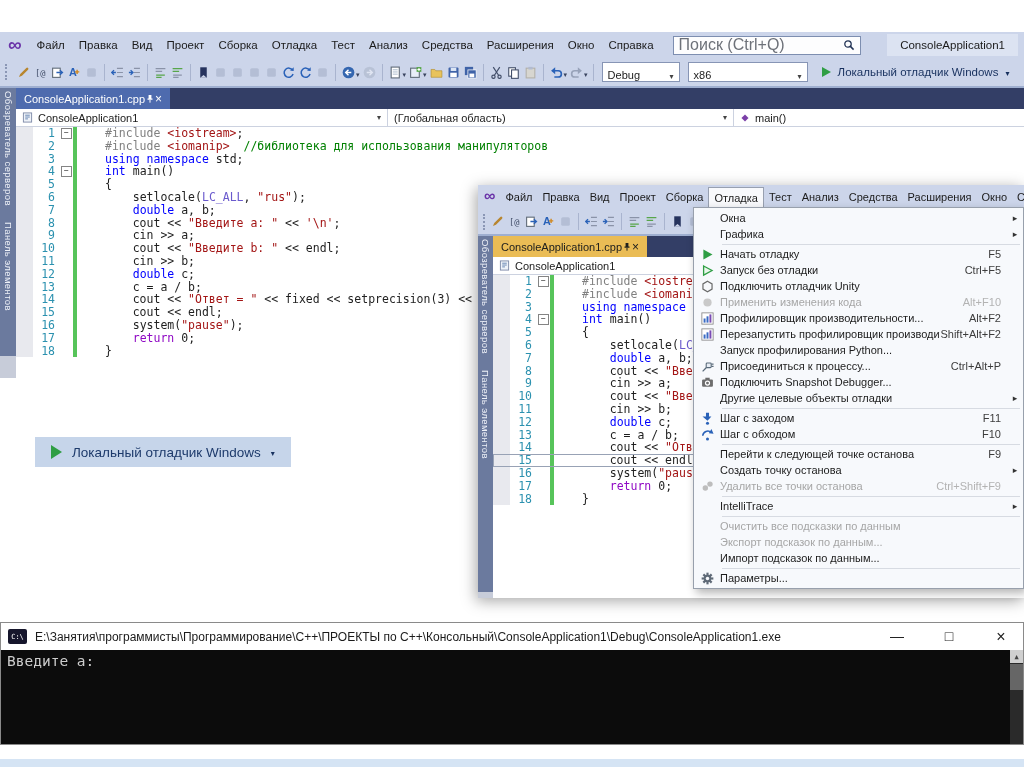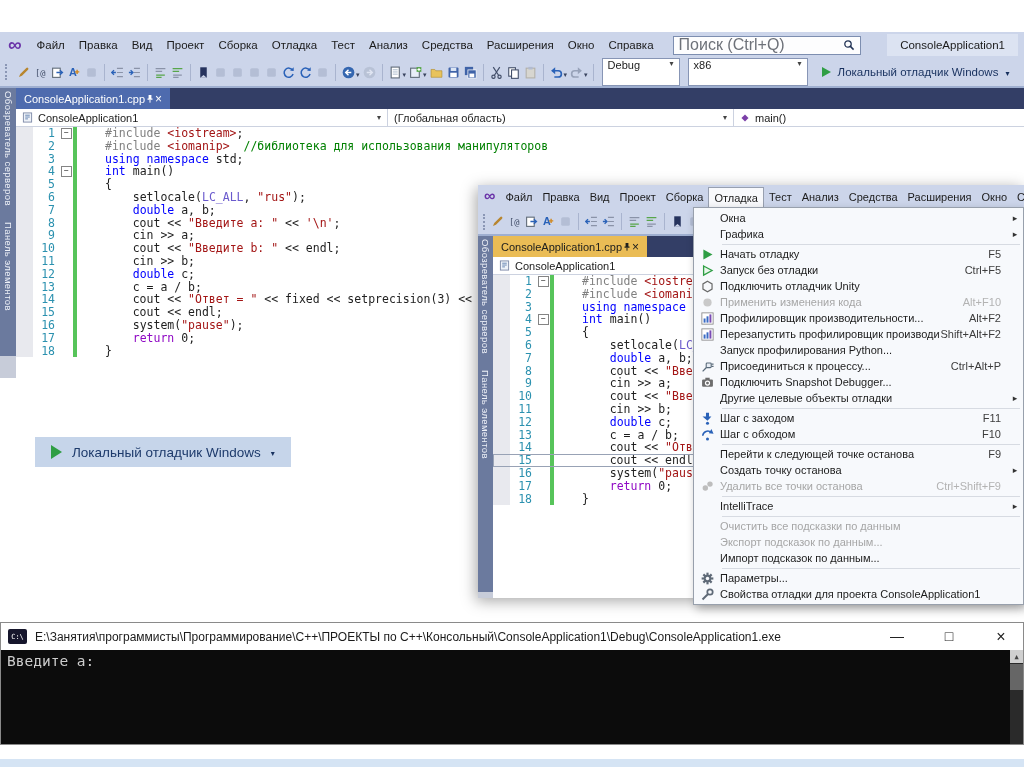--- a/index.html
+++ b/index.html
@@ -17,21 +17,21 @@
   .search-ph{font-size:16px;color:#6d7179;}
   .proj-badge{margin-left:26px;font-size:11.5px;color:#1b1b1b;background:#dce3f2;padding:5px 13px;white-space:nowrap;}
 
   .toolbar{height:30px;background:#ccd5ea;border-bottom:2px solid #9fafd0;display:flex;align-items:center;
            padding:0 3px;overflow:hidden;box-sizing:border-box;}
   .tb-handle{width:4px;height:16px;border-left:2px dotted #8b97b5;margin:0 4px 0 2px;}
   .tbtn{width:17px;height:20px;display:flex;align-items:center;justify-content:center;flex:0 0 auto;}
   .tbtn.d{opacity:.38;}
   .tb-dd{font-size:7px;color:#39435f;flex:0 0 auto;margin:6px 1px 0 -1px;}
   .tb-sep{width:1px;height:17px;background:#a9b4cf;margin:0 4px;flex:0 0 auto;}
-  .tb-combo{height:28px;background:#fff;border:1px solid #8795b5;display:flex;align-items:flex-start;
+  .tb-combo{height:20px;background:#fff;border:1px solid #8795b5;display:flex;align-items:flex-end;
             justify-content:space-between;font-size:11px;color:#1b1b1b;padding:0 5px;margin:0 4px;
             box-sizing:border-box;flex:0 0 auto;}
   .combo-caret{font-size:8px;color:#444;margin-left:6px;}
   .tb-run{display:flex;align-items:center;gap:7px;font-size:11.5px;color:#17305e;margin-left:10px;white-space:nowrap;flex:0 0 auto;}
   .play-tri{width:0;height:0;border-left:9px solid #2f9e44;border-top:5.5px solid transparent;border-bottom:5.5px solid transparent;}
   .run-caret{font-size:8px;color:#17305e;margin-top:2px;}
 
   .winbody{position:relative;}
   .sidestrip{position:absolute;left:0;top:0;width:16px;background:#6b7a9e;display:flex;flex-direction:column;
              align-items:center;padding-top:3px;gap:16px;box-sizing:border-box;}
@@ -869,31 +869,20 @@
               <rect x="5" y="0.6" width="2" height="10.8" transform="rotate(-45 6 6)"></rect>
               <circle cx="6" cy="6" r="3.4"></circle>
               <circle cx="6" cy="6" r="1.6" fill="#f7f9fc"></circle>
             </g>
           </svg>
         </span>
         <span class="dlabel">Параметры...</span>
         <span class="dsc"></span>
         <span class="darr"></span>
       </div>
-      <div class="ditem">
-        <span class="dicon">
-          <svg width="13" height="13" viewBox="0 0 12 12">
-            <circle cx="8.3" cy="3.7" r="2.5" fill="none" stroke="#5f6a77" stroke-width="1.6"></circle>
-            <path d="M1.4 10.6 L6.5 5.5" stroke="#5f6a77" stroke-width="1.8"></path>
-          </svg>
-        </span>
-        <span class="dlabel">Свойства отладки для проекта ConsoleApplication1</span>
-        <span class="dsc"></span>
-        <span class="darr"></span>
-      </div>
     </div>
 
   <div id="console-win">
     <div class="con-title">
       <span class="con-ico">C:\</span>
       <span class="con-title-text">E:\Занятия\программисты\Программирование\C++\ПРОЕКТЫ по C++\Консольный\ConsoleApplication1\Debug\ConsoleApplication1.exe</span>
       <span class="con-btn">—</span>
       <span class="con-btn">□</span>
       <span class="con-btn" style="font-size:16px;">×</span>
     </div>

